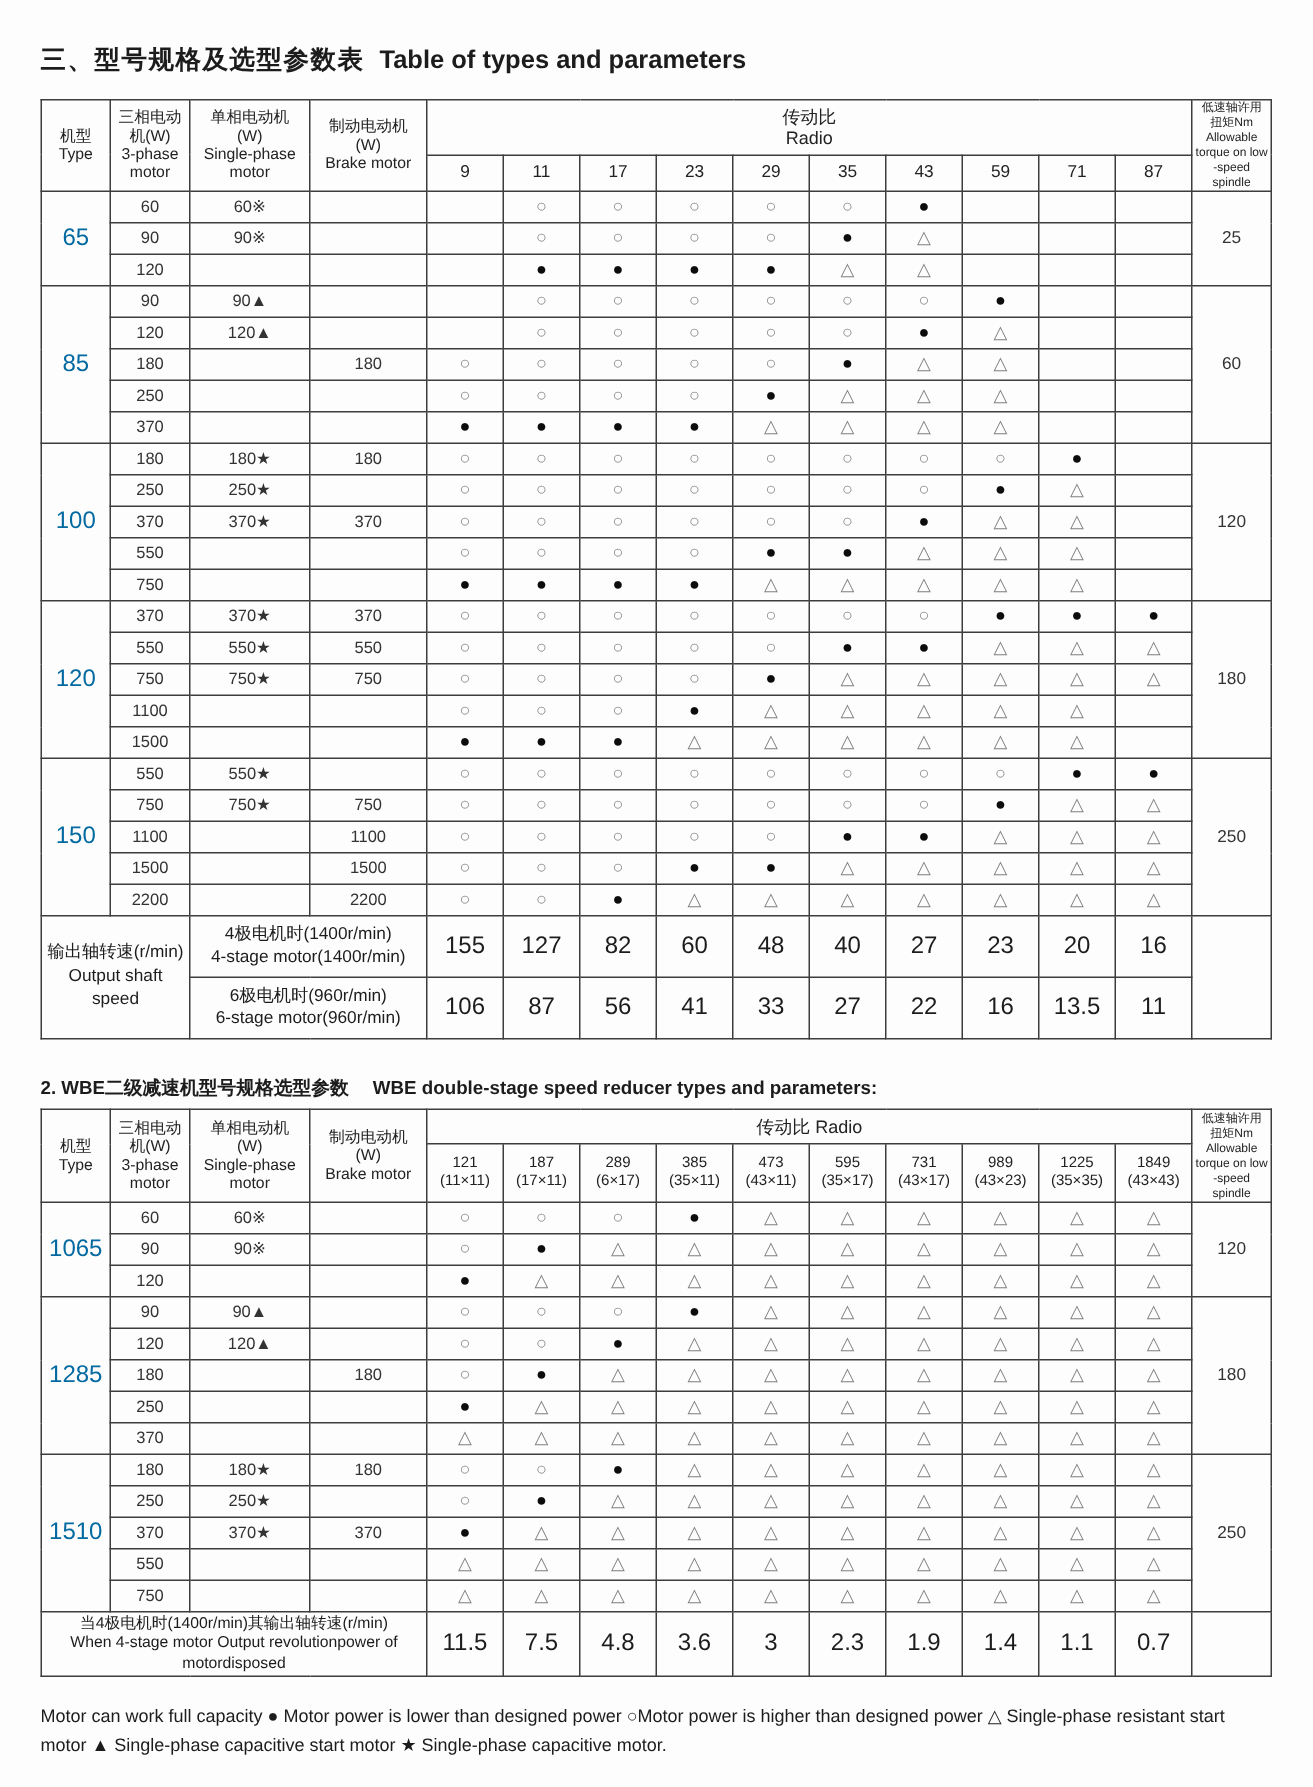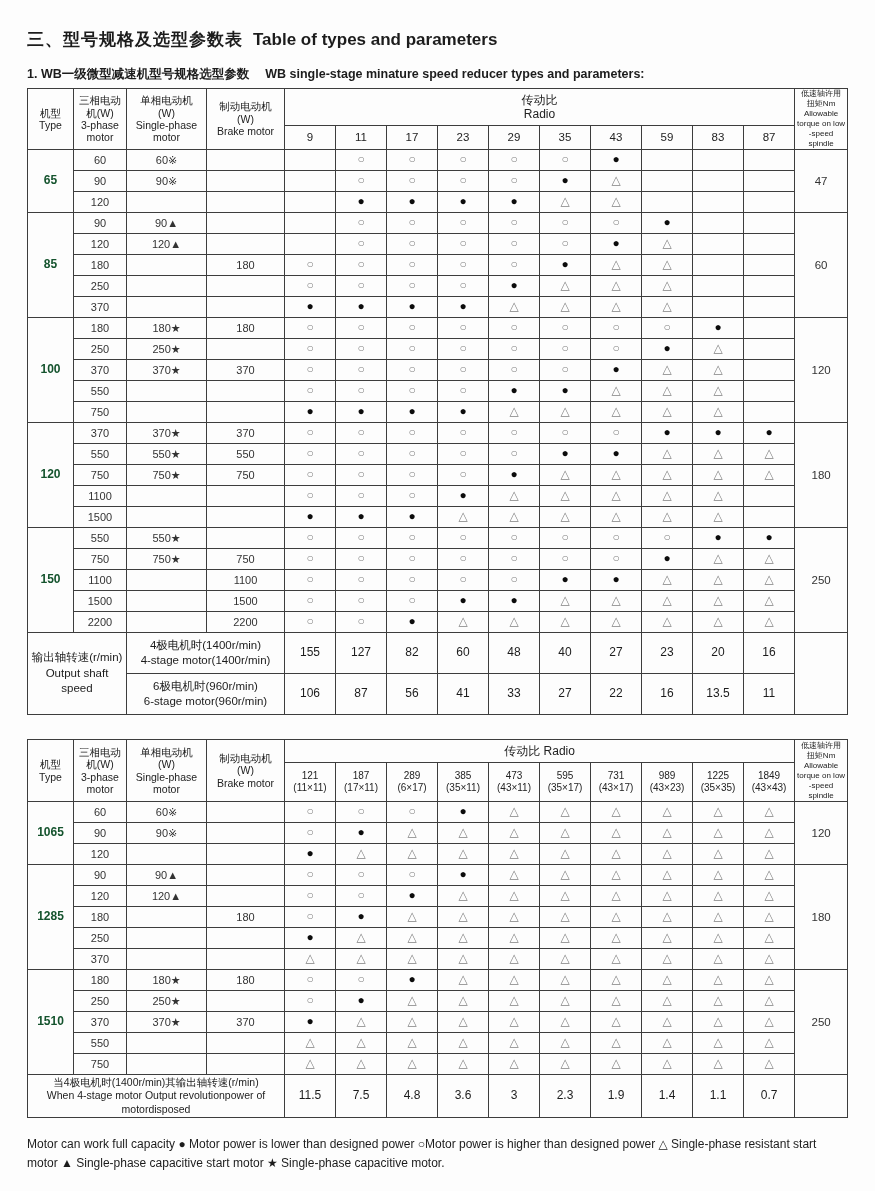--- a/index.html
+++ b/index.html
@@ -17,45 +17,42 @@
   th,td{border:1px solid #3d3d3d;text-align:center;vertical-align:middle;padding:0 1px;
         font-weight:normal;white-space:pre-line;overflow:hidden;}
   th{font-size:10.5px;line-height:1.18;color:#222;}
   .ratio-group-hdr{font-size:12px;}
   .torque-hdr{font-size:8px;line-height:1.25;}
   .t1 thead tr:nth-child(1) th{height:34px;}
   .t1 thead tr:nth-child(2) th{height:22px;font-size:11.5px;}
   .t2 thead tr:nth-child(1) th{height:22px;}
   .t2 thead tr:nth-child(2) th{height:38px;font-size:10px;line-height:1.25;}
   tbody td{font-size:11px;height:20px;line-height:1.1;}
-  .type-cell{font-size:12px;color:#14532d;font-weight:bold;}
+  .type-cell{font-size:16px;color:#0369a1;}
   .torque-cell{font-size:11.5px;color:#333;}
   .sym{font-size:12px;}
   .sym.hollow{color:#828282;}
   .sym.filled{color:#0c0c0c;}
   .pw{color:#333;}
   .speed-hdr-cell{font-size:11.5px;line-height:1.35;}
   .speed-label-cell{font-size:11.5px;height:40px;line-height:1.3;}
   .bottom-label{font-size:10.5px;height:42px;line-height:1.25;}
-  .speed-val{font-size:12px;}
+  .speed-val{font-size:16px;}
   .gap1{height:24px;}
   .legend{margin-top:17px;font-size:12px;line-height:1.6;width:822px;}
 </style>
 </head>
 <body>
 
 <div class="page">
 
   <div class="main-title">
     <span>三、型号规格及选型参数表</span><span class="en">Table of types and parameters</span>
   </div>
 
-  <div class="section-title">
-    <span>1. WB一级微型减速机型号规格选型参数</span><span class="en">WB single-stage minature speed reducer types and parameters:</span>
-  </div>
   <div class="tbl-wrap">
       <table class="t1">
         <colgroup>
           <col style="width: 46px;">
           <col style="width: 53px;">
           <col style="width: 80px;">
           <col style="width: 78px;">
           <col style="width: 51px;">
           <col style="width: 51px;">
           <col style="width: 51px;">
@@ -93,41 +90,41 @@
           </tr>
           <tr>
             <th class="ratio-num">9</th>
             <th class="ratio-num">11</th>
             <th class="ratio-num">17</th>
             <th class="ratio-num">23</th>
             <th class="ratio-num">29</th>
             <th class="ratio-num">35</th>
             <th class="ratio-num">43</th>
             <th class="ratio-num">59</th>
-            <th class="ratio-num">83</th>
+            <th class="ratio-num">71</th>
             <th class="ratio-num">87</th>
           </tr>
         </thead>
         <tbody>
           <tr>
             <td class="type-cell" rowspan="3">65</td>
             <td class="pw">60</td>
             <td class="pw">60※</td>
             <td class="pw"></td>
             <td class="sym hollow"></td>
             <td class="sym hollow">○</td>
             <td class="sym hollow">○</td>
             <td class="sym hollow">○</td>
             <td class="sym hollow">○</td>
             <td class="sym hollow">○</td>
             <td class="sym filled">●</td>
             <td class="sym hollow"></td>
             <td class="sym hollow"></td>
             <td class="sym hollow"></td>
-            <td class="torque-cell" rowspan="3">47</td>
+            <td class="torque-cell" rowspan="3">25</td>
           </tr>
           <tr>
             <td class="pw">90</td>
             <td class="pw">90※</td>
             <td class="pw"></td>
             <td class="sym hollow"></td>
             <td class="sym hollow">○</td>
             <td class="sym hollow">○</td>
             <td class="sym hollow">○</td>
             <td class="sym hollow">○</td>
@@ -490,20 +487,23 @@
             <td class="speed-val">16</td>
             <td class="speed-val">13.5</td>
             <td class="speed-val">11</td>
           </tr>
         </tbody>
       </table>
     </div>
 
   <div class="gap1"></div>
 
+  <div class="section-title">
+    <span>2. WBE二级减速机型号规格选型参数</span><span class="en">WBE double-stage speed reducer types and parameters:</span>
+  </div>
   <div class="tbl-wrap">
       <table class="t2">
         <colgroup>
           <col style="width: 46px;">
           <col style="width: 53px;">
           <col style="width: 80px;">
           <col style="width: 78px;">
           <col style="width: 51px;">
           <col style="width: 51px;">
           <col style="width: 51px;">

